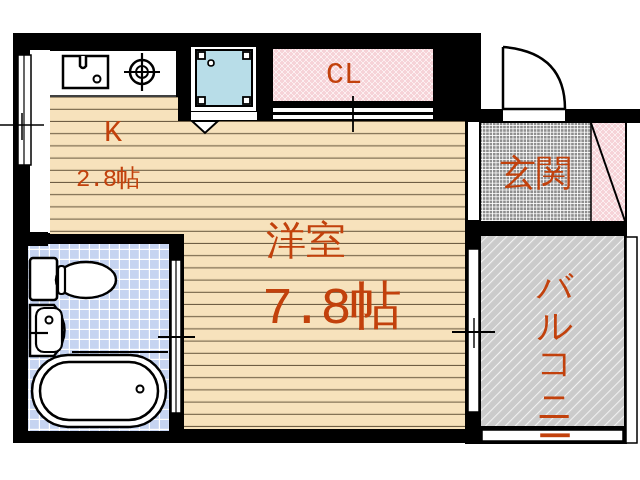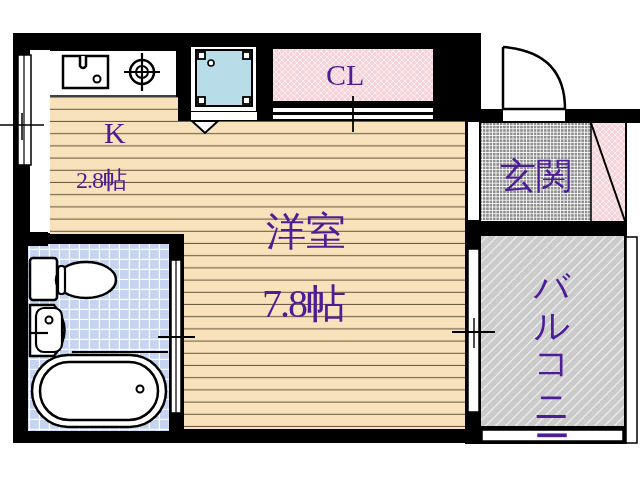--- a/index.html
+++ b/index.html
@@ -1,22 +1,22 @@
 <!DOCTYPE html>
 <html><head>
   <meta charset="utf-8">
   <style>
     html, body { margin: 0; padding: 0; background: #ffffff; }
     body { width: 640px; height: 480px; overflow: hidden; position: relative; font-family: "DejaVu Sans", "Liberation Sans", sans-serif; }
     #plan { position: absolute; left: 0; top: 0; width: 640px; height: 480px; }
-    .lbl { position: absolute; color: #4c1d95; font-family: Liberation Serif, serif; white-space: nowrap; line-height: 1; text-align: center; }
+    .lbl { position: absolute; color: #c2410c; font-family: Liberation Mono, monospace; white-space: nowrap; line-height: 1; text-align: center; }
     .lbl-k { left: 104px; top: 118px; font-size: 30px; }
     .lbl-k-area { left: 76px; top: 168px; font-size: 24px; letter-spacing: -1px; }
-    .lbl-room { left: 266px; top: 212px; font-size: 40px; }
-    .lbl-room-area { left: 262px; top: 284px; font-size: 40px; letter-spacing: -2px; }
+    .lbl-room { left: 266px; top: 224px; font-size: 40px; }
+    .lbl-room-area { left: 262px; top: 284px; font-size: 52px; letter-spacing: -2px; }
     .lbl-cl { left: 326px; top: 60px; font-size: 30px; }
     .lbl-entry { left: 500px; top: 158px; font-size: 36px; }
     .lbl-balcony { left: 530px; top: 246px; font-size: 36px; width: 40px; writing-mode: vertical-rl; text-orientation: upright; letter-spacing: 2px; }
   </style>
 </head>
 <body>
 
 <svg id="plan" viewBox="0 0 640 480" xmlns="http://www.w3.org/2000/svg">
   <defs>
     <pattern id="wood" width="10" height="12.2" patternUnits="userSpaceOnUse">

